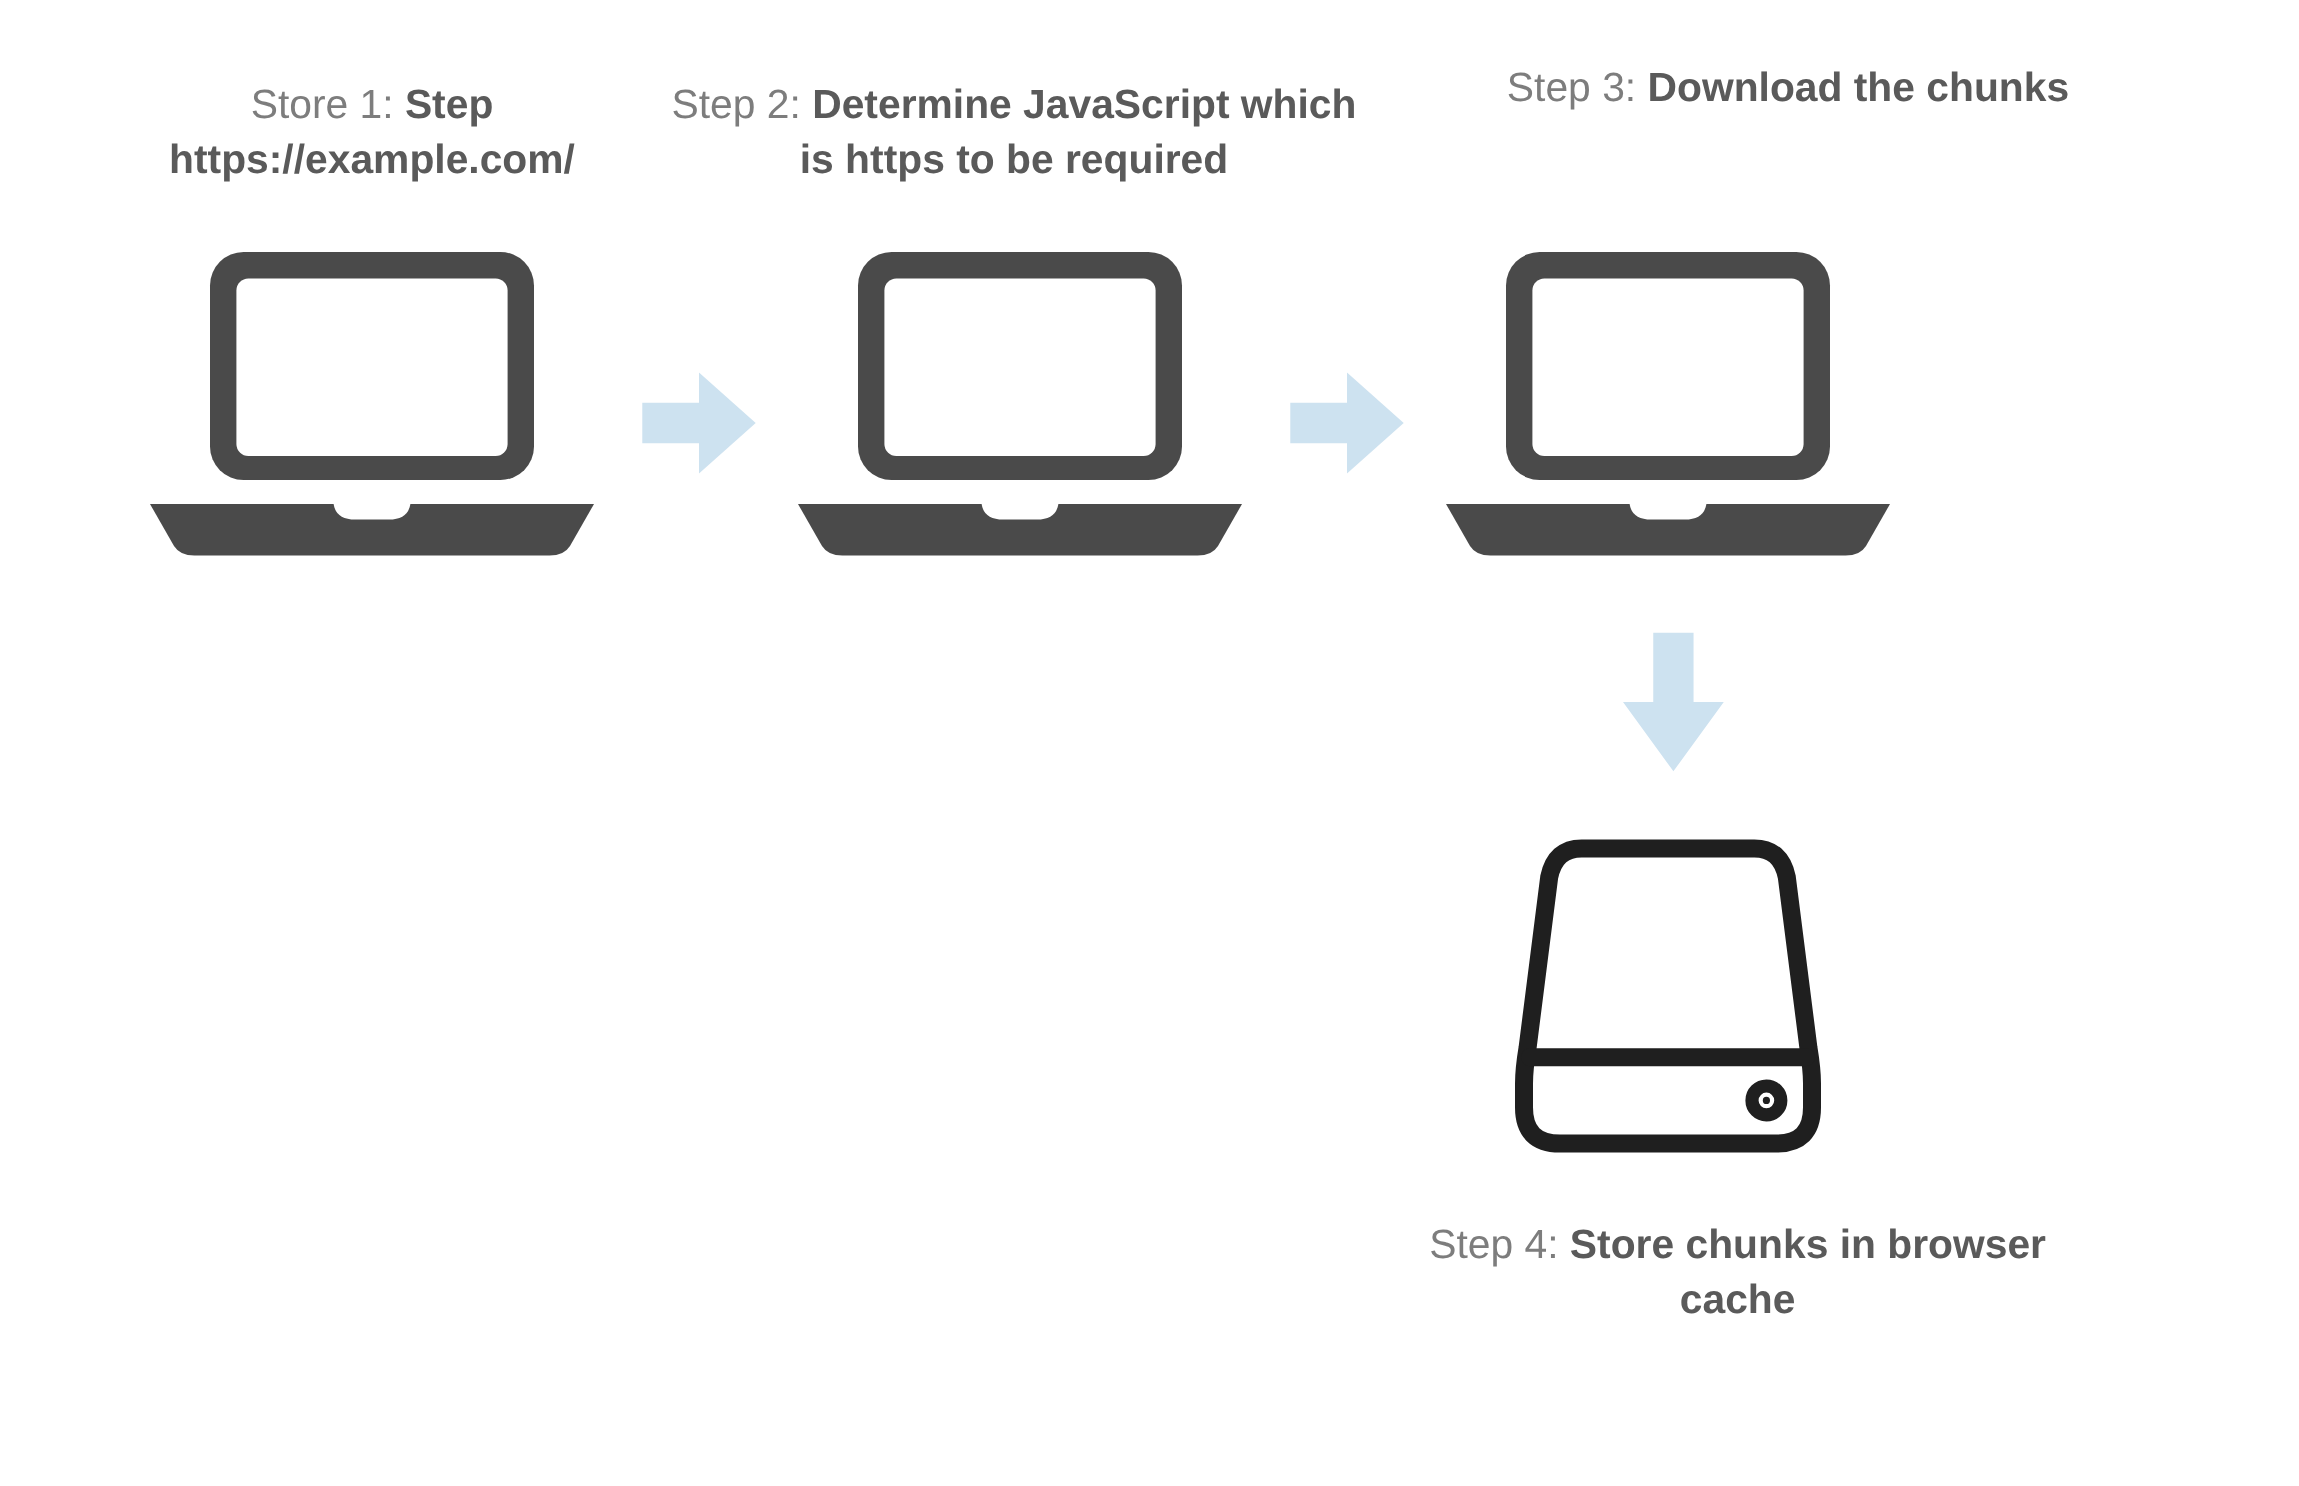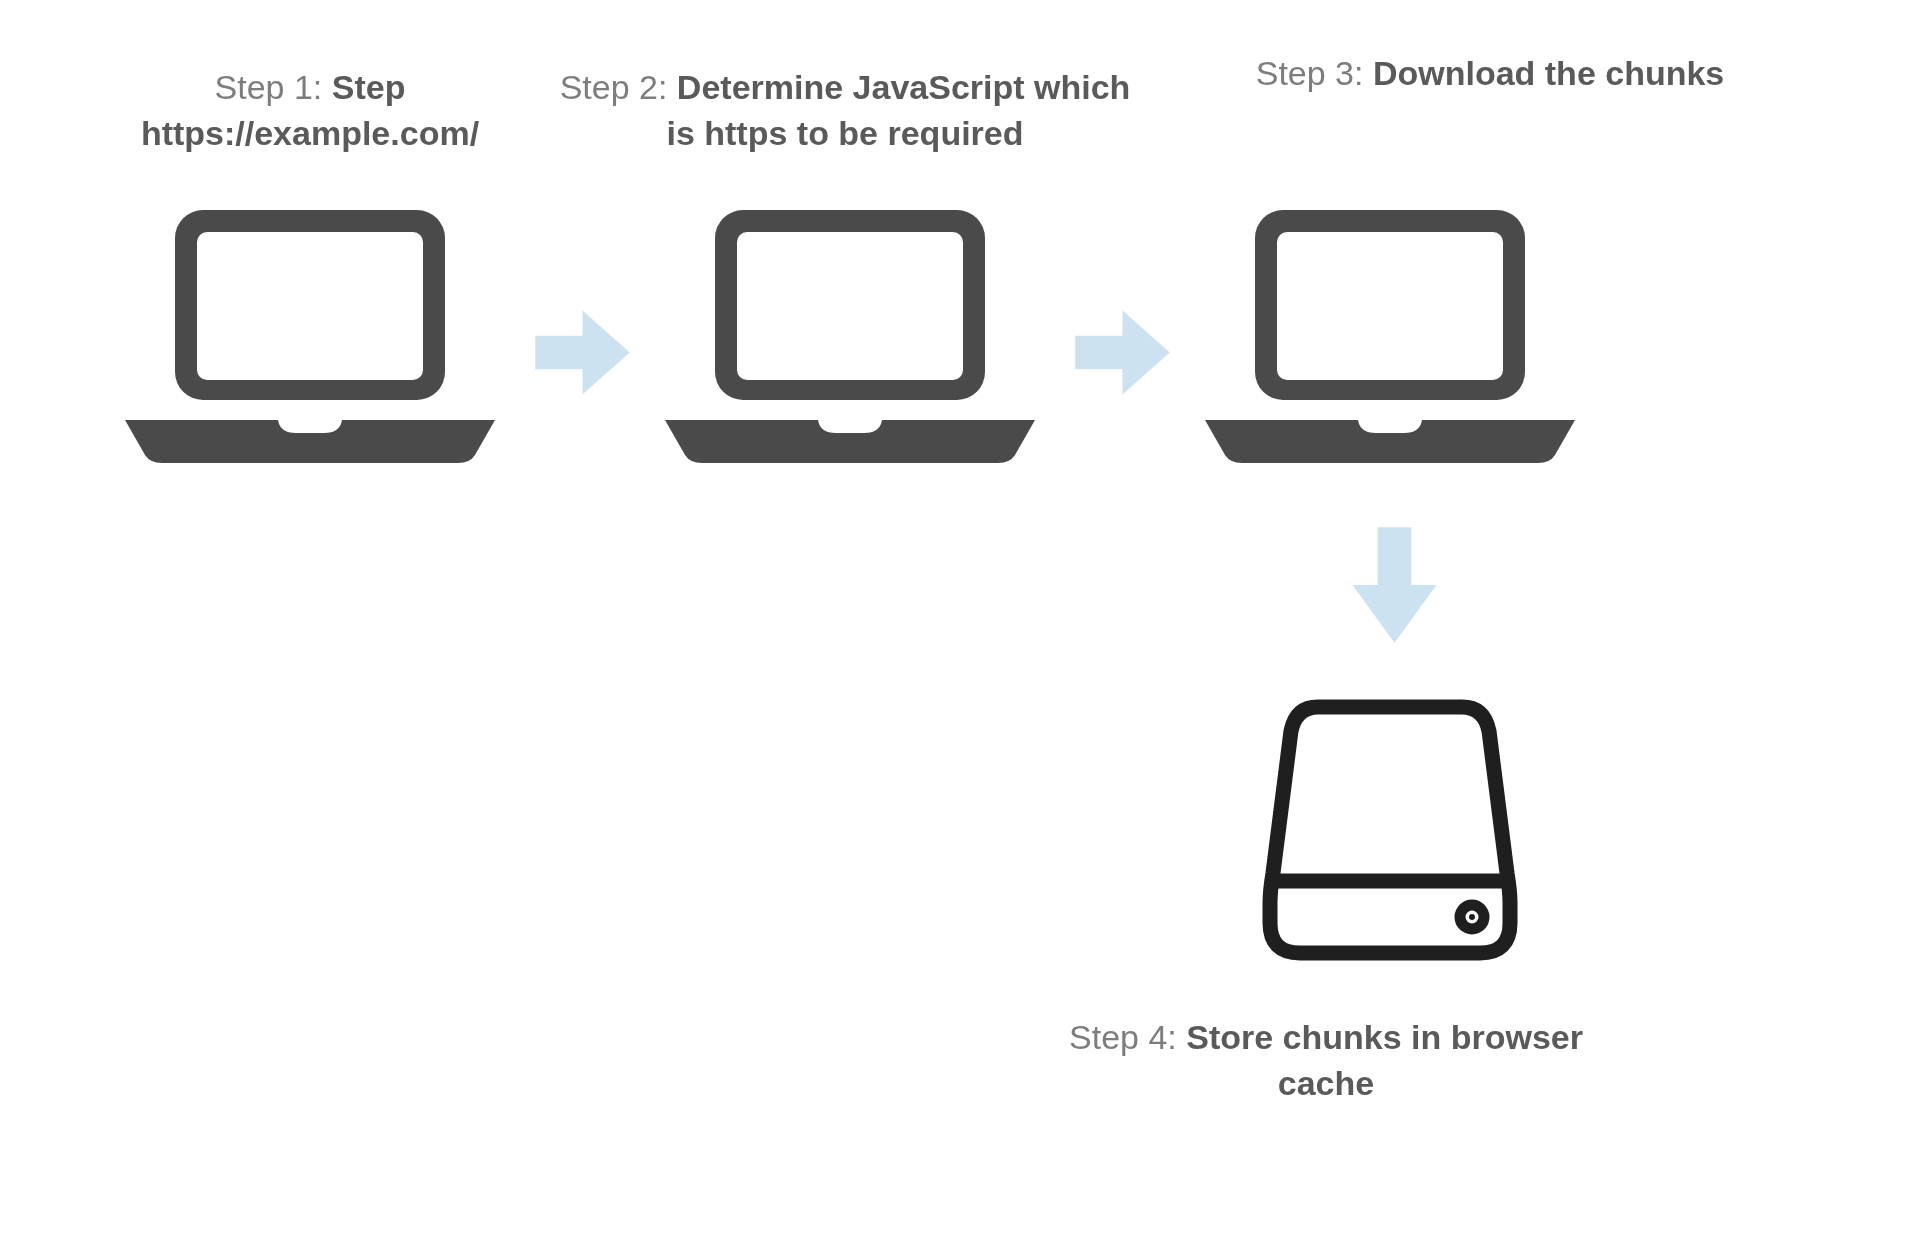--- a/index.html
+++ b/index.html
@@ -19,21 +19,21 @@
   }
   .step-label b { color: #5a5a5a; font-weight: 700; }
   .abs { position: absolute; }
   .laptop svg { display: block; }
   .arrow svg, .drive svg { display: block; }
 </style>
 </head>
 <body>
 
 <div class="abs step-label" style="left:60px; top:65px; width:500px;">
-  <span>Step 1: </span><b>Step https://example.com/</b>
+  <span>Store 1: </span><b>Step https://example.com/</b>
 </div>
 
 <div class="abs step-label" style="left:545px; top:65px; width:600px;">
   <span>Step 2: </span><b>Determine JavaScript which is https to be required</b>
 </div>
 
 <div class="abs step-label" style="left:1230px; top:51px; width:520px;">
   <span>Step 3: </span><b>Download the chunks</b>
 </div>
 
@@ -96,15 +96,15 @@
              Q250 196 247 178
              L229 36
              Q224 12 202 12
              Z" fill="none" stroke="#1f1f1f" stroke-width="15" stroke-linejoin="round"></path>
     <line x1="15" y1="186" x2="245" y2="186" stroke="#1f1f1f" stroke-width="15" stroke-linecap="round"></line>
     <circle cx="212" cy="222" r="12" fill="none" stroke="#1f1f1f" stroke-width="11"></circle>
     <circle cx="212" cy="222" r="3" fill="#1f1f1f"></circle>
   </svg>
 </div>
 
-<div class="abs step-label" style="left:1066px; top:1015px; width:520px;">
+<div class="abs step-label" style="left:1188px; top:1015px; width:520px;">
   <span>Step 4: </span><b>Store chunks in browser cache</b>
 </div>
 
 </body></html>

